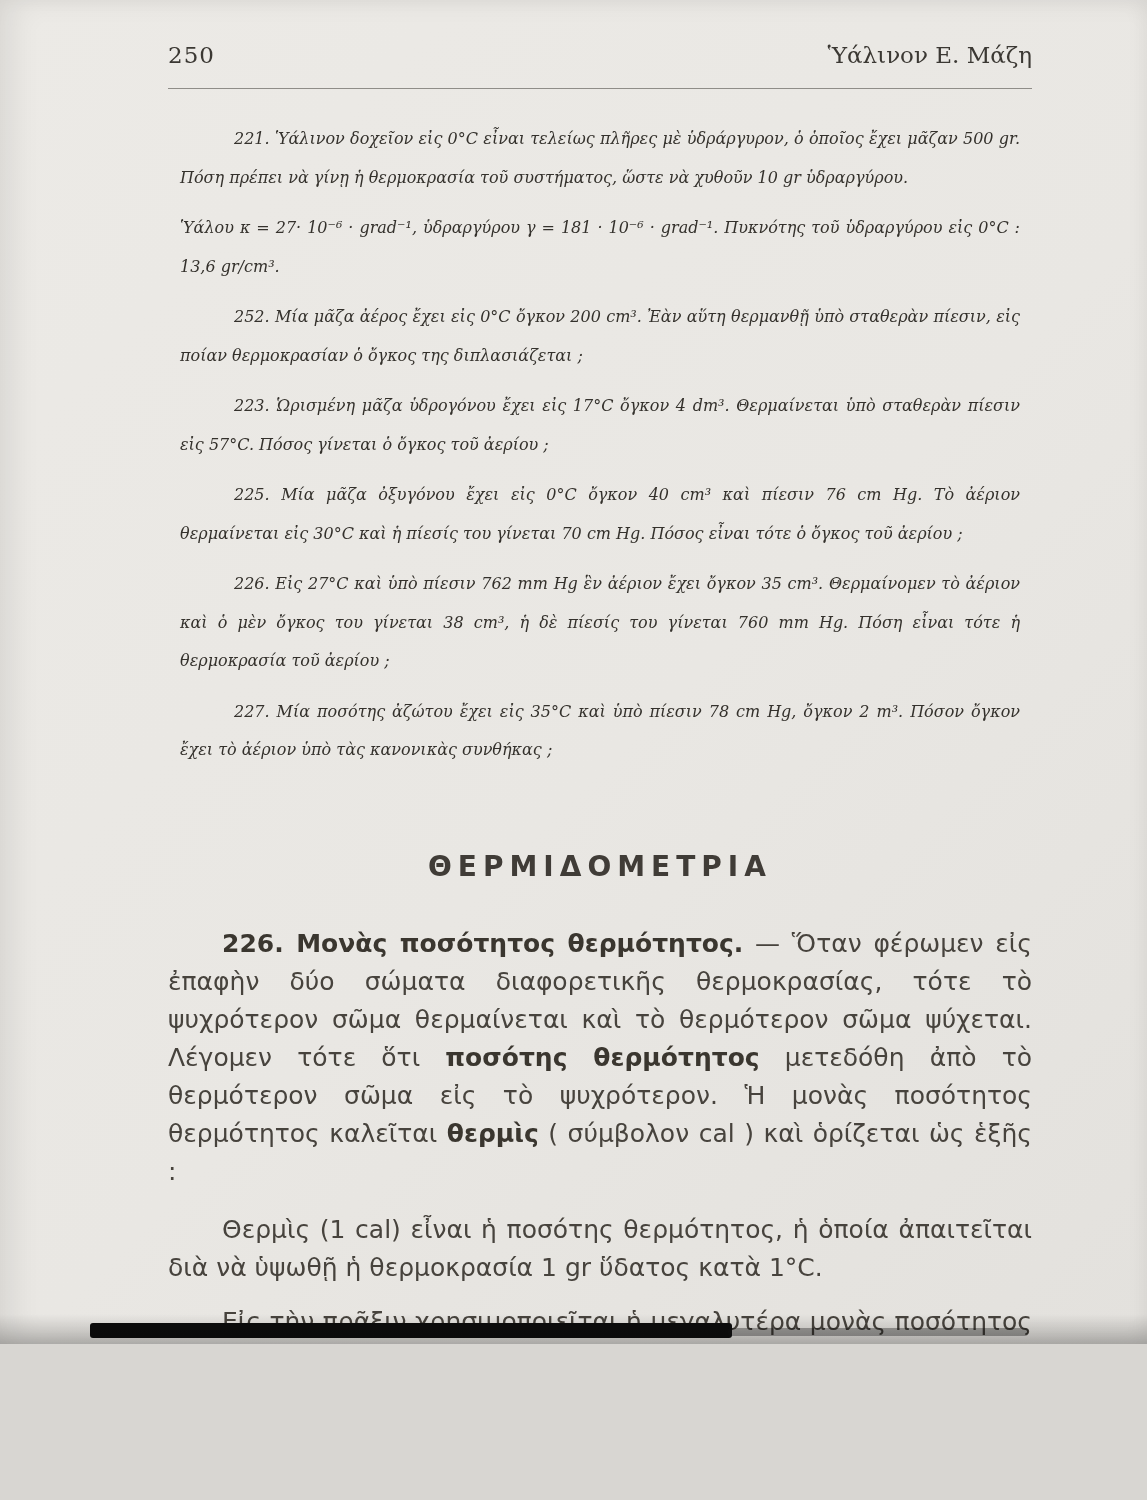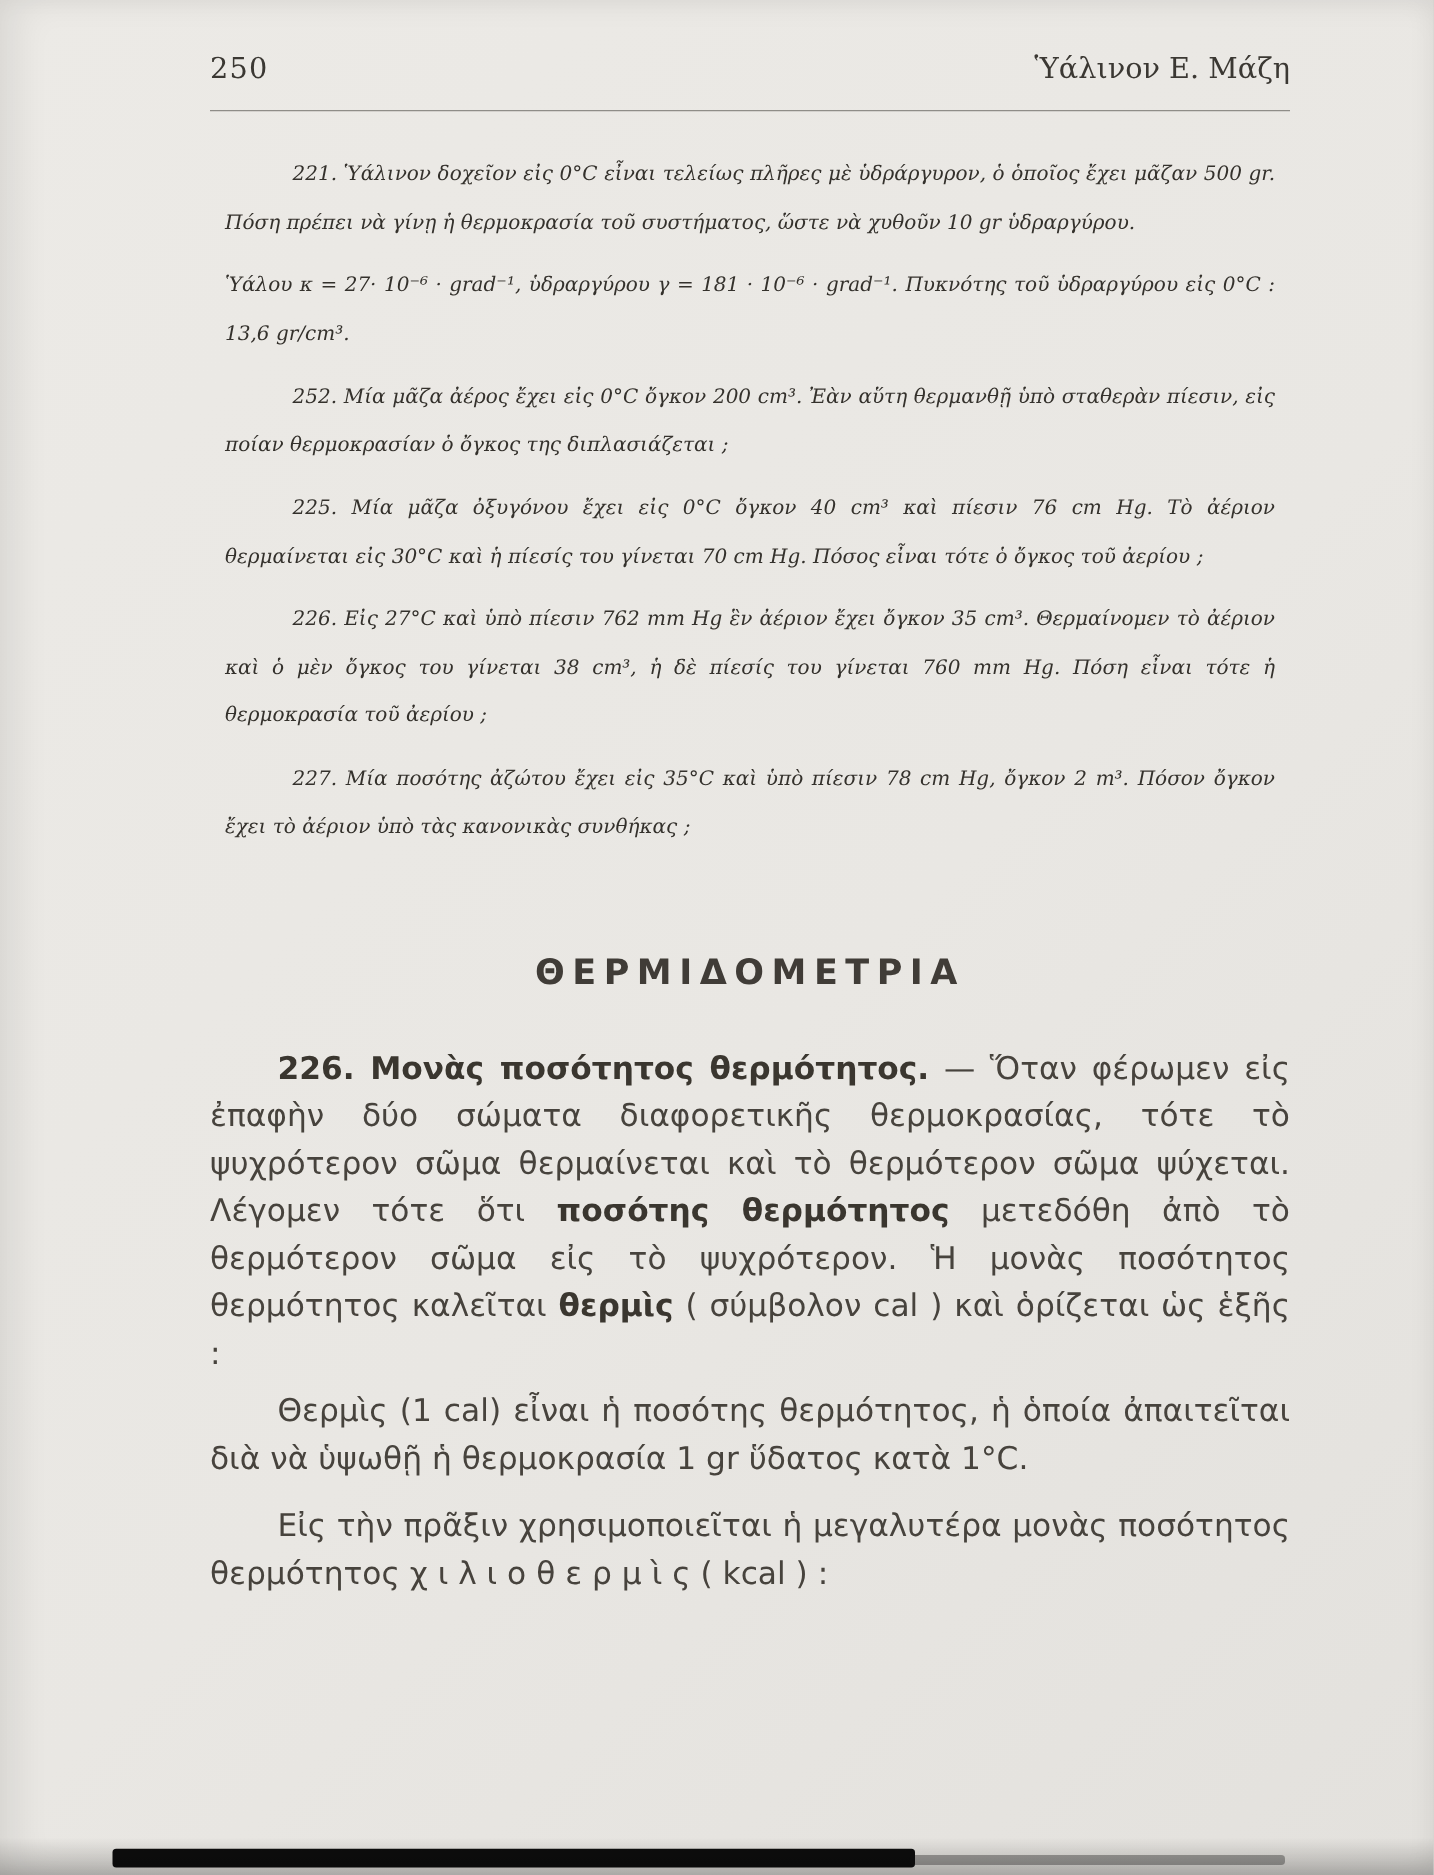--- a/index.html
+++ b/index.html
@@ -3,21 +3,21 @@
 <meta charset="utf-8">
 <style>
   html, body {
     margin: 0;
     padding: 0;
     background: #d8d6d2;
   }
   .page {
     position: relative;
     width: 1147px;
-    height: 1500px;
+    height: 1344px;
     margin: 0 auto;
     background: linear-gradient(135deg, #eceae6 0%, #e9e7e3 55%, #e3e1dd 100%);
     box-shadow: inset 14px 0 28px rgba(0,0,0,0.07), inset -6px 0 18px rgba(0,0,0,0.04);
     overflow: hidden;
     font-family: "DejaVu Serif", "Liberation Serif", serif;
     color: #35322d;
   }
   .header {
     position: absolute;
     top: 42px;
@@ -72,21 +72,21 @@
   .body-par {
     margin: 0;
     font-family: "DejaVu Sans", "Liberation Sans", sans-serif;
     font-style: normal;
     font-size: 25px;
     line-height: 38px;
     text-align: justify;
     color: #47433d;
   }
   .body-par b { color: #3a362f; }
-  .def-par { margin-top: 8px; }
+  .def-par { margin-top: 20px; }
   .kcal-par { margin-top: 16px; }
   .scan-bar {
     position: absolute;
     left: 90px;
     bottom: 6px;
     width: 642px;
     height: 15px;
     background: #0d0d0d;
     border-radius: 3px;
   }
@@ -118,20 +118,21 @@
     <span class="running-head">Ὑάλινον Ε. Μάζη</span>
   </div>
 
   <div class="rule"></div>
 
   <div class="content">
 
     <p class="prob indent">221. Ὑάλινον δοχεῖον εἰς 0°C εἶναι τελείως πλῆρες μὲ ὑδράργυρον, ὁ ὁποῖος ἔχει μᾶζαν 500 gr. Πόση πρέπει νὰ γίνῃ ἡ θερμοκρασία τοῦ συστήματος, ὥστε νὰ χυθοῦν 10 gr ὑδραργύρου.</p>
     <p class="prob">Ὑάλου κ = 27· 10⁻⁶ · grad⁻¹, ὑδραργύρου γ = 181 · 10⁻⁶ · grad⁻¹. Πυκνότης τοῦ ὑδραργύρου εἰς 0°C : 13,6 gr/cm³.</p>
     <p class="prob indent">252. Μία μᾶζα ἀέρος ἔχει εἰς 0°C ὄγκον 200 cm³. Ἐὰν αὕτη θερμανθῇ ὑπὸ σταθερὰν πίεσιν, εἰς ποίαν θερμοκρασίαν ὁ ὄγκος της διπλασιάζεται ;</p>
+    <p class="prob indent">223. Ὡρισμένη μᾶζα ὑδρογόνου ἔχει εἰς 17°C ὄγκον 4 dm³. Θερμαίνεται ὑπὸ σταθερὰν πίεσιν εἰς 57°C. Πόσος γίνεται ὁ ὄγκος τοῦ ἀερίου ;</p>
     <p class="prob indent">225. Μία μᾶζα ὀξυγόνου ἔχει εἰς 0°C ὄγκον 40 cm³ καὶ πίεσιν 76 cm Hg. Τὸ ἀέριον θερμαίνεται εἰς 30°C καὶ ἡ πίεσίς του γίνεται 70 cm Hg. Πόσος εἶναι τότε ὁ ὄγκος τοῦ ἀερίου ;</p>
     <p class="prob indent">226. Εἰς 27°C καὶ ὑπὸ πίεσιν 762 mm Hg ἓν ἀέριον ἔχει ὄγκον 35 cm³. Θερμαίνομεν τὸ ἀέριον καὶ ὁ μὲν ὄγκος του γίνεται 38 cm³, ἡ δὲ πίεσίς του γίνεται 760 mm Hg. Πόση εἶναι τότε ἡ θερμοκρασία τοῦ ἀερίου ;</p>
     <p class="prob indent">227. Μία ποσότης ἀζώτου ἔχει εἰς 35°C καὶ ὑπὸ πίεσιν 78 cm Hg, ὄγκον 2 m³. Πόσον ὄγκον ἔχει τὸ ἀέριον ὑπὸ τὰς κανονικὰς συνθήκας ;</p>
 
     <h2 class="section-title">ΘΕΡΜΙΔΟΜΕΤΡΙΑ</h2>
 
     <p class="body-par indent">
       <b>226. Μονὰς ποσότητος θερμότητος.</b><span> — Ὅταν φέρωμεν εἰς ἐπαφὴν δύο σώματα διαφορετικῆς θερμοκρασίας, τότε τὸ ψυχρότερον σῶμα θερμαίνεται καὶ τὸ θερμότερον σῶμα ψύχεται. Λέγομεν τότε ὅτι </span><b>ποσότης θερμότητος</b><span> μετεδόθη ἀπὸ τὸ θερμότερον σῶμα εἰς τὸ ψυχρότερον. Ἡ μονὰς ποσότητος θερμότητος καλεῖται </span><b>θερμὶς</b><span> ( σύμβολον cal ) καὶ ὁρίζεται ὡς ἑξῆς :</span>
     </p>
 

